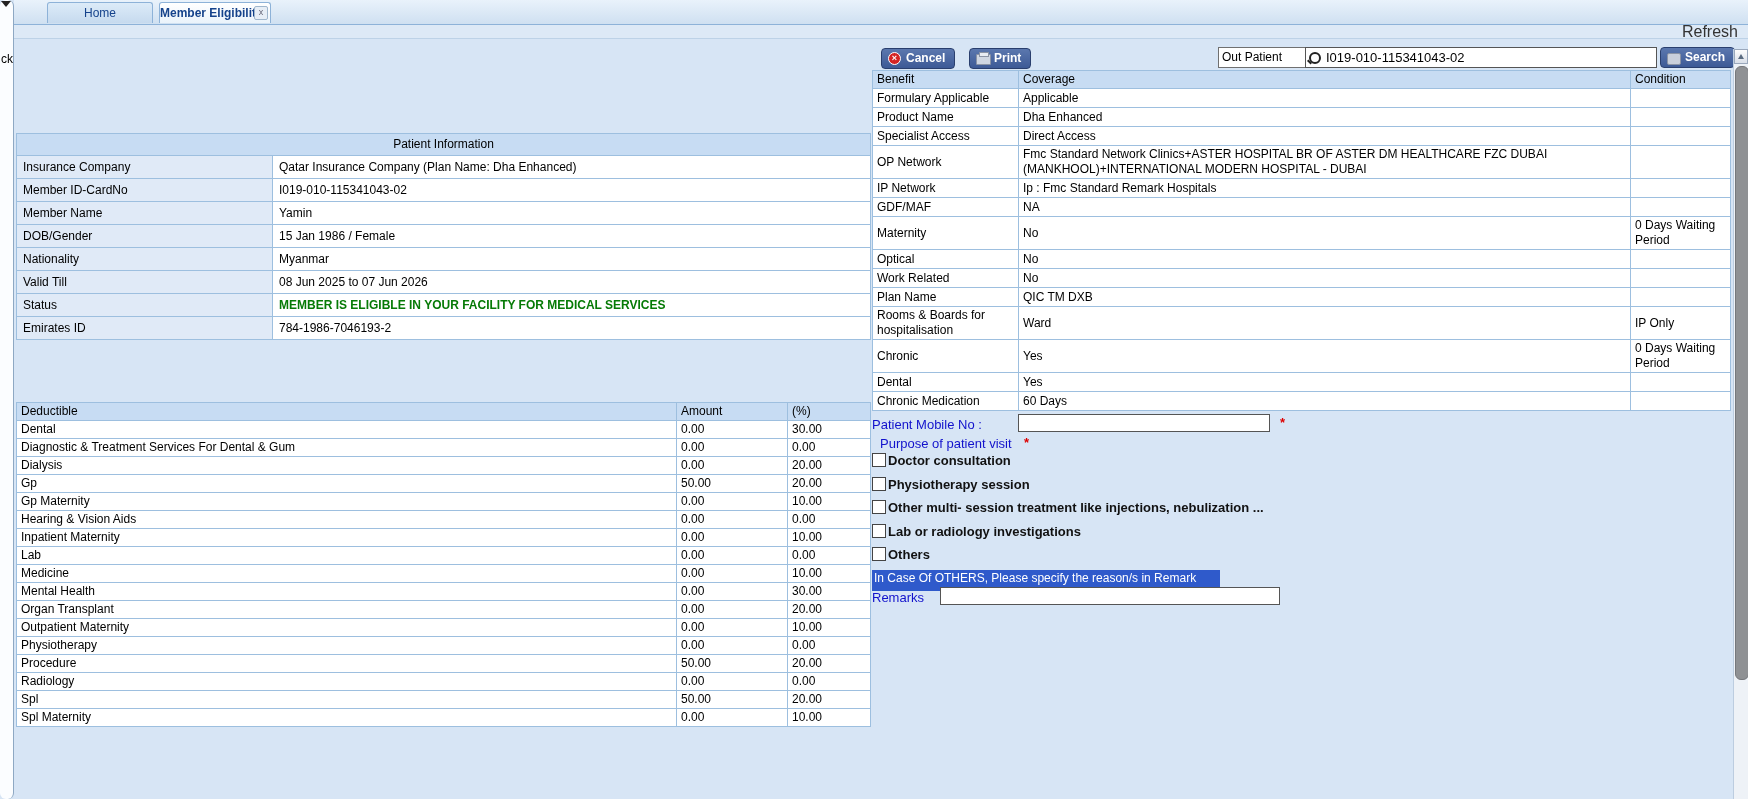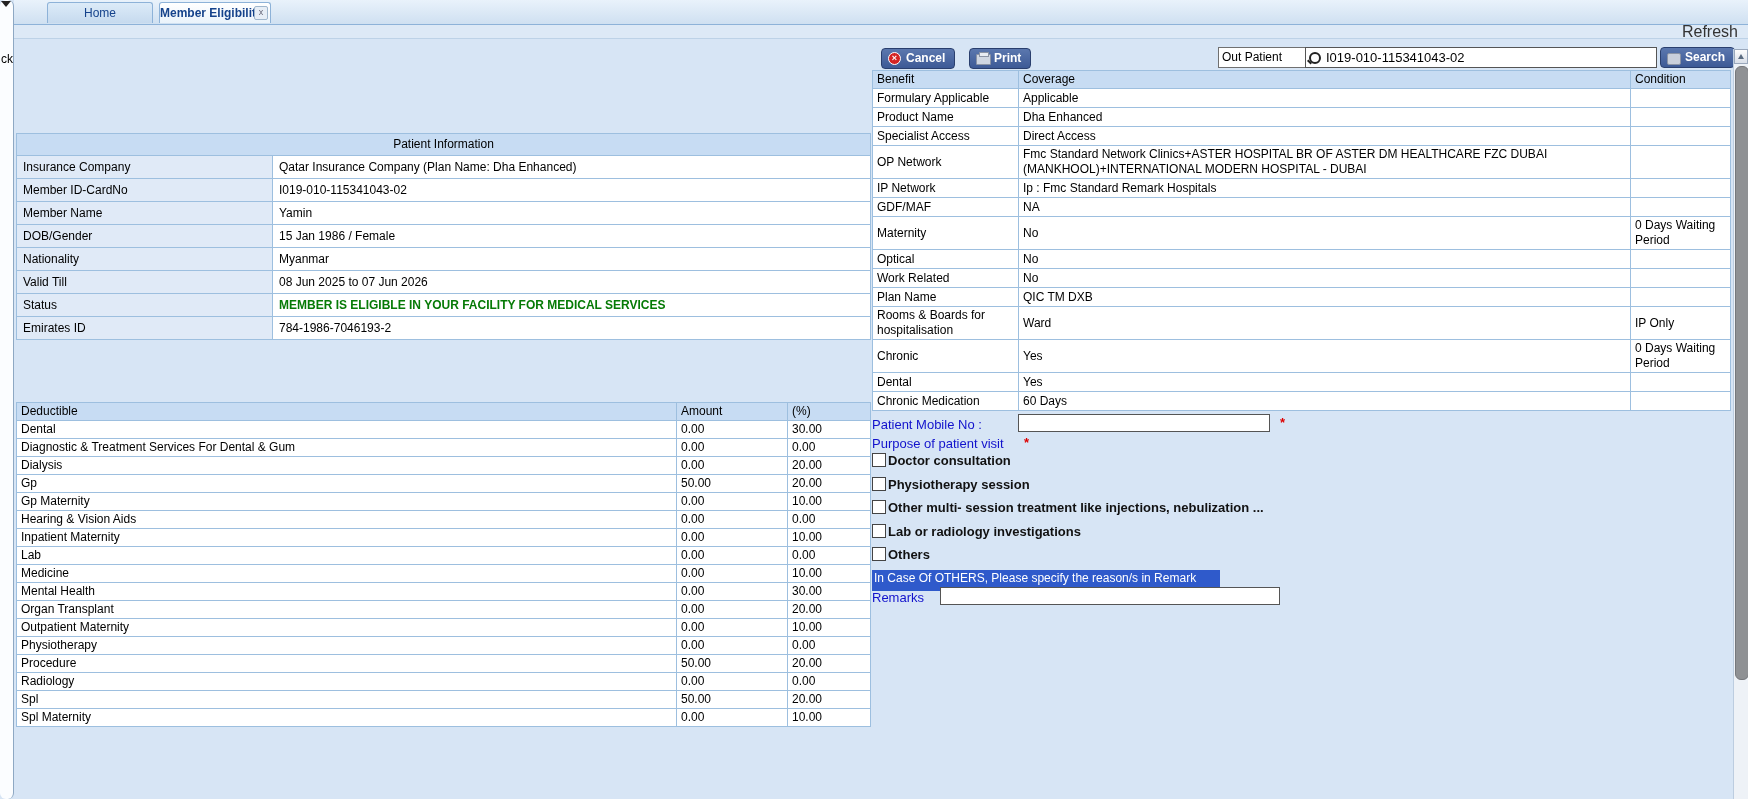--- a/index.html
+++ b/index.html
@@ -360,21 +360,21 @@
             <td>0.00</td>
             <td>10.00</td>
           </tr>
         </tbody>
     </table>
 
     <div class="blue-label" style="left:858px;top:378px;">Patient Mobile No :</div>
     <input type="text" class="text-input mobile-input" value="" style="">
     <span class="req" style="left:1266px;top:376px;">*</span>
 
-    <div class="blue-label" style="left:858px;top:397px;">Purpose of patient visit</div>
+    <div class="blue-label" style="left:858px;top:397px;padding-left:8px;">Purpose of patient visit</div>
     <span class="req" style="left:1010px;top:396px;">*</span>
 
     <div class="opts">
         <div class="opt-row"><span class="opt-box"></span><span class="opt-label">Doctor consultation</span></div>
         <div class="opt-row"><span class="opt-box"></span><span class="opt-label">Physiotherapy session</span></div>
         <div class="opt-row"><span class="opt-box"></span><span class="opt-label">Other multi- session treatment like injections, nebulization ...</span></div>
         <div class="opt-row"><span class="opt-box"></span><span class="opt-label">Lab or radiology investigations</span></div>
         <div class="opt-row"><span class="opt-box"></span><span class="opt-label">Others</span></div>
       </div>
 

